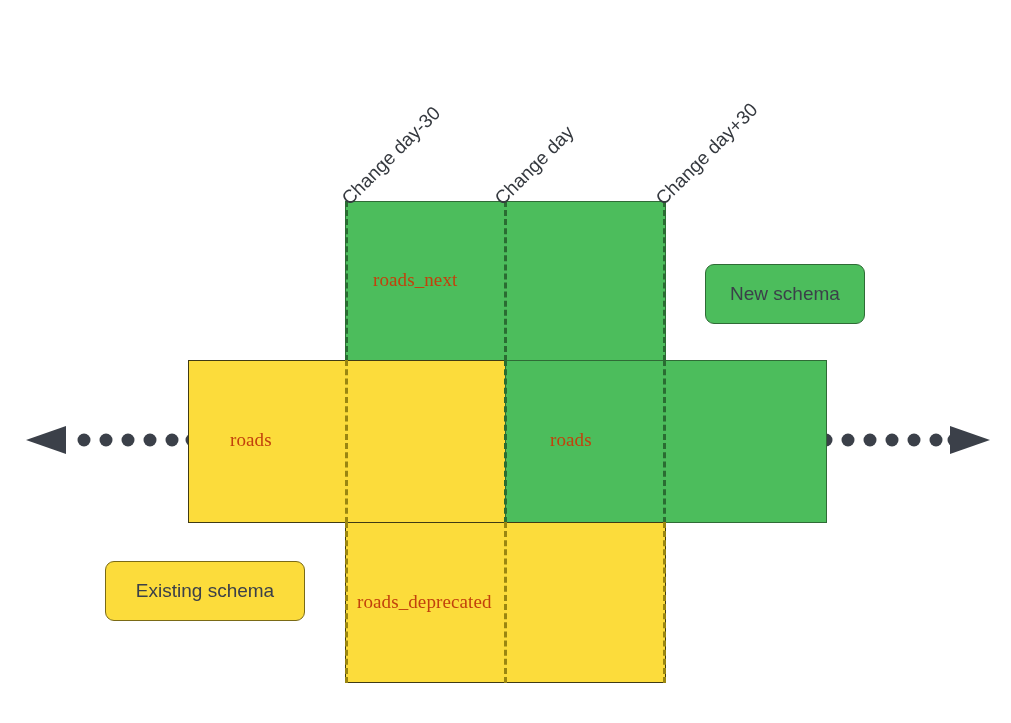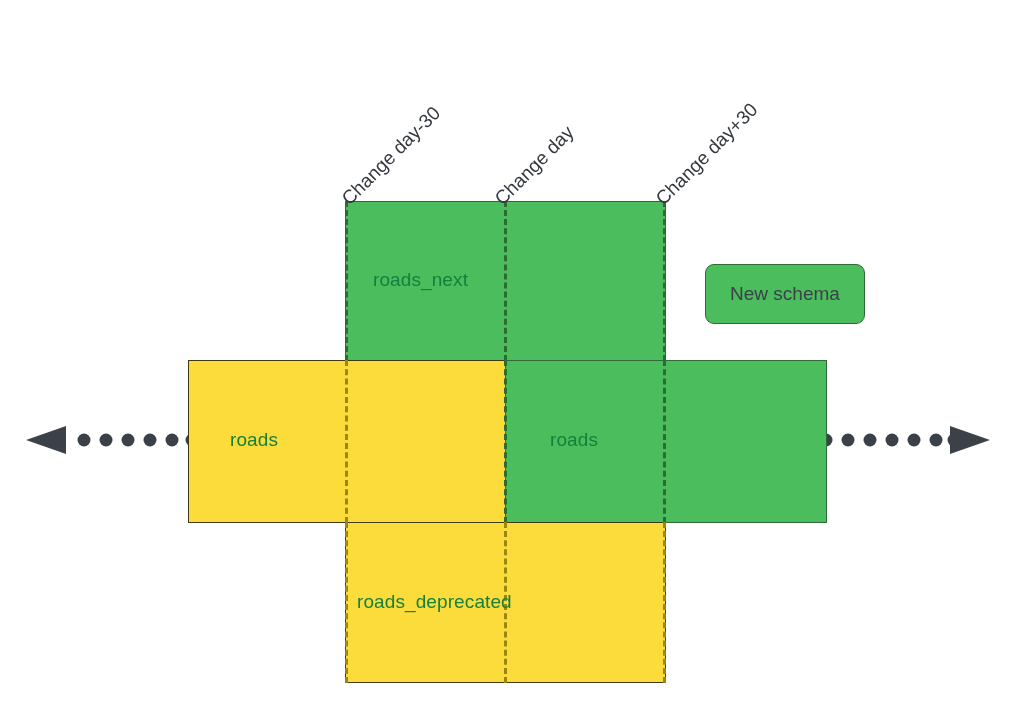--- a/index.html
+++ b/index.html
@@ -25,25 +25,26 @@
     position: absolute;
     box-sizing: border-box;
     border: 1px solid #3c3c28;
   }
   .band.green  { background: #4cbd5c; border-color: #2f6b36; }
   .band.yellow { background: #fcdc3b; border-color: #3f3a14; }
 
   
   .band-label {
     position: absolute;
-    color: #15803d;
+    color: #c2410c;
     font-size: 19px;
     line-height: 1;
     white-space: nowrap;
     letter-spacing: 0.1px;
+    font-family: Liberation Serif, serif;
   }
   .band-label.small { font-size: 19px; }
 
   
   .divider {
     position: absolute;
     width: 0;
     border-left-width: 3px;
     border-left-style: dashed;
   }
@@ -150,14 +151,17 @@
   <div class="axis-label" style="left:345px; top:192px;">Change day-30</div>
 
   <div class="axis-label" style="left:498px; top:192px;">Change day</div>
 
   <div class="axis-label" style="left:659px; top:192px;">Change day+30</div>
 
   <div class="legend-chip green" style="left:705px; top:264px; width:160px; height:60px;">
     <span>New schema</span>
   </div>
 
+  <div class="legend-chip yellow" style="left:105px; top:561px; width:200px; height:60px;">
+    <span>Existing schema</span>
+  </div>
 
 </div>
 
 </body></html>

